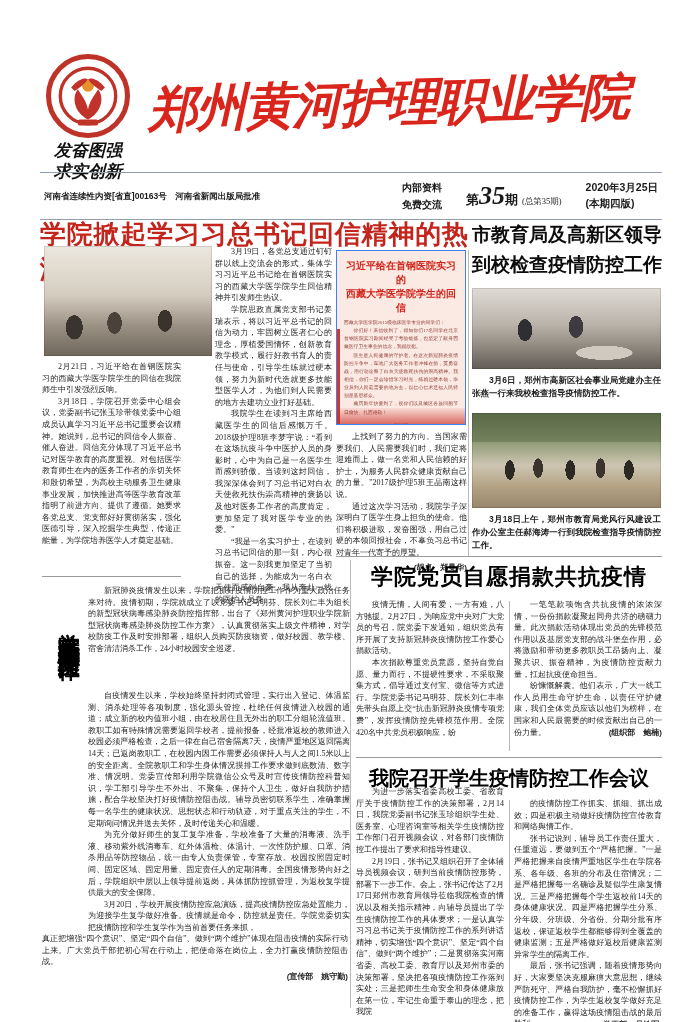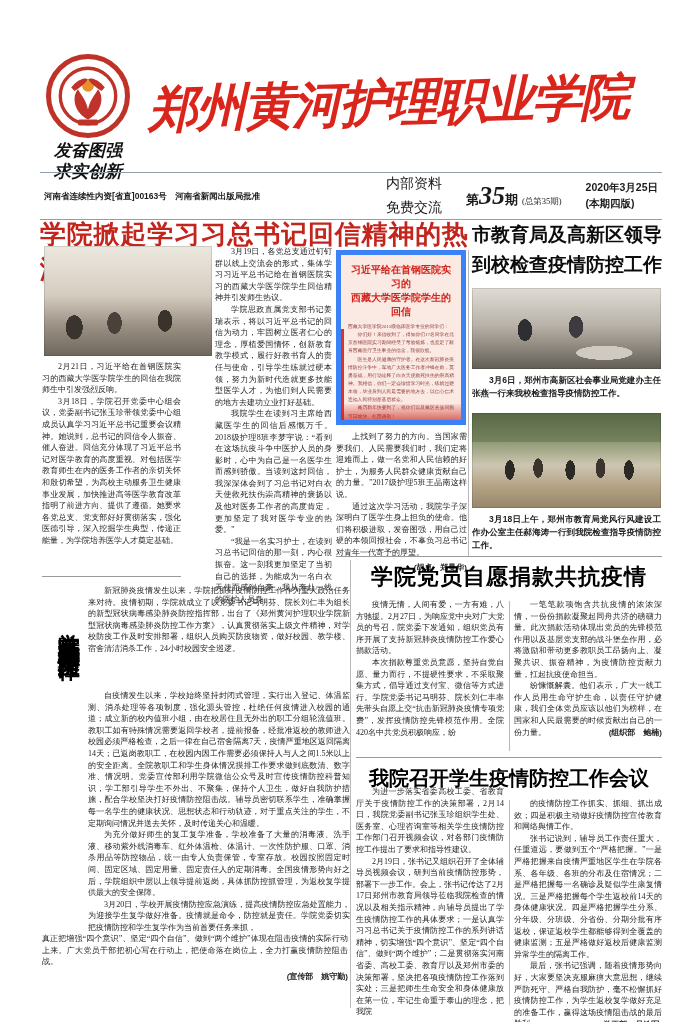--- a/index.html
+++ b/index.html
@@ -8,21 +8,21 @@
   .abs{position:absolute;}
   .sans{font-family:"Liberation Sans",sans-serif;}
   
   .motto{font-weight:bold;font-style:italic;font-size:17px;line-height:1.25;text-align:center;color:#111;}
   .mast-title{font-weight:bold;font-style:italic;font-size:50px;letter-spacing:-2px;color:#da251c;
               white-space:nowrap;transform:rotate(-1.6deg);}
   
   .infobar{border-top:1.5px solid #8f9fae;border-bottom:1.5px solid #8f9fae;
            display:flex;align-items:center;gap:10px;padding:4px 4px;box-sizing:border-box;}
   .reg{flex:1;font-size:8.5px;font-weight:bold;line-height:1.75;}
-  .internal{font-size:14px;font-weight:normal;line-height:1.7;white-space:nowrap;}
+  .internal{font-size:10px;font-weight:bold;line-height:1.7;white-space:nowrap;}
   .issue{white-space:nowrap;font-weight:bold;}
   .issue .pre,.issue .suf{font-size:13px;}
   .issue .num{font-size:26px;font-style:italic;}
   .issue .tot{font-size:8.5px;font-weight:normal;}
   .datebox{text-align:left;font-size:10.5px;font-weight:bold;line-height:1.5;white-space:nowrap;}
   
   .h-lead{font-size:26px;font-weight:bold;color:#c3251d;text-align:justify;text-align-last:justify;}
   .h-right{font-size:19px;font-weight:bold;color:#0c0c0c;line-height:1.6;text-align:justify;text-align-last:justify;}
   .h-center{font-weight:bold;color:#000;text-align:center;}
   .h-vert{writing-mode:vertical-rl;text-orientation:upright;font-size:22px;font-weight:bold;
@@ -51,21 +51,21 @@
     linear-gradient(180deg,#e0dcd5 0%,#b9b3aa 45%,#8b857c 75%,#615c55 100%);}
   .ph-outdoor{background:
     radial-gradient(ellipse 8px 16px at 20% 60%, #2c2824 60%, transparent 61%),
     radial-gradient(ellipse 8px 16px at 35% 58%, #3b342c 60%, transparent 61%),
     radial-gradient(ellipse 8px 16px at 52% 60%, #2c2824 60%, transparent 61%),
     radial-gradient(ellipse 8px 16px at 68% 58%, #3b342c 60%, transparent 61%),
     radial-gradient(ellipse 8px 16px at 83% 60%, #2c2824 60%, transparent 61%),
     linear-gradient(180deg,#55644372 0,#55644372 30%,transparent 31%),
     linear-gradient(180deg,#5d6b4a 0%,#8a9770 28%,#cdc6b2 55%,#b3a183 78%,#97866b 100%);}
   
-  .card{background:#fbe9e4;border:5px solid #3b82f6;box-sizing:border-box;padding:8px 7px 4px;overflow:hidden;}
+  .card{background:#fbe9e4;border:1px solid #3b82f6;box-sizing:border-box;padding:8px 7px 4px;overflow:hidden;}
   .card:before{content:"";position:absolute;left:0;top:45%;width:3px;height:55%;background:#d6352a;}
   .card:after{content:"";position:absolute;left:0;bottom:0;width:100%;height:16px;
               background:linear-gradient(180deg,rgba(214,60,45,.08),rgba(200,40,30,.65));}
   .card-title{font-family:"Liberation Sans",sans-serif;font-weight:bold;font-size:10px;line-height:1.4;
               color:#d2261c;text-align:center;}
   .card-body{font-size:4.8px;line-height:1.7;color:#8d3b33;text-align:justify;margin-top:4px;}
   .card-body p{margin:0;text-indent:2em;}
   .card-sal{text-indent:0 !important;}
   .card-sig{text-align:center;font-size:5px;color:#8d3b33;line-height:1.8;margin-top:4px;}
   

